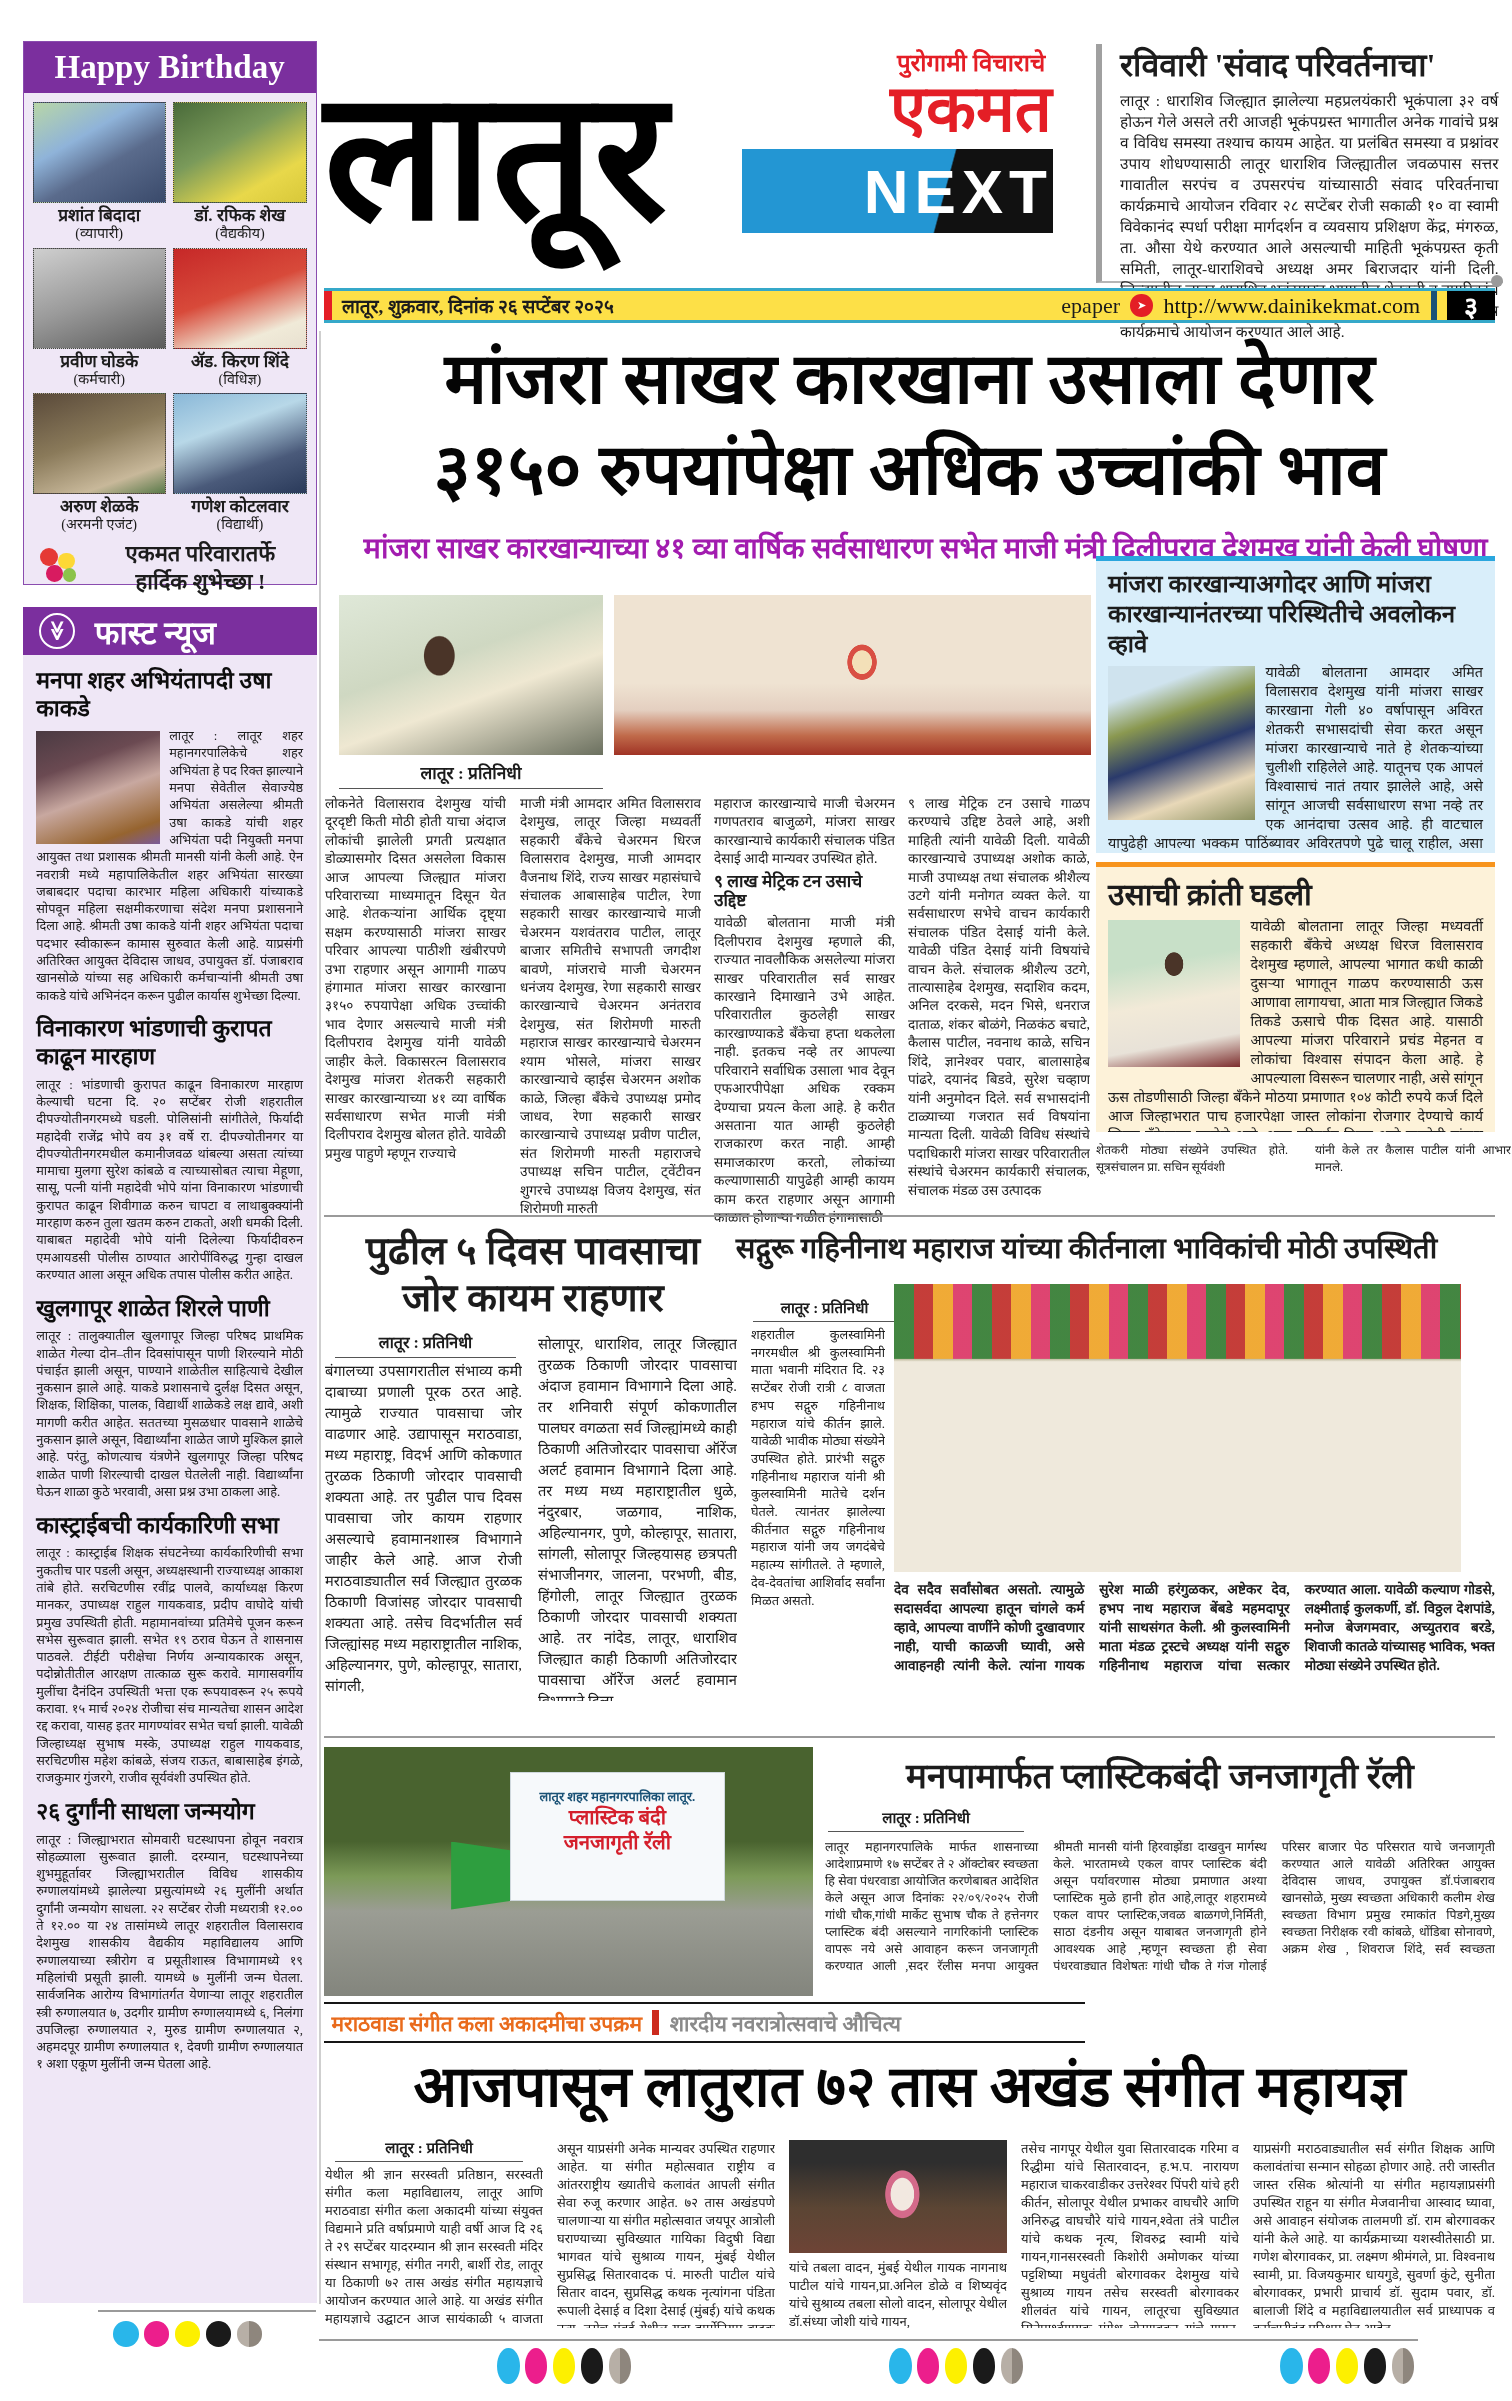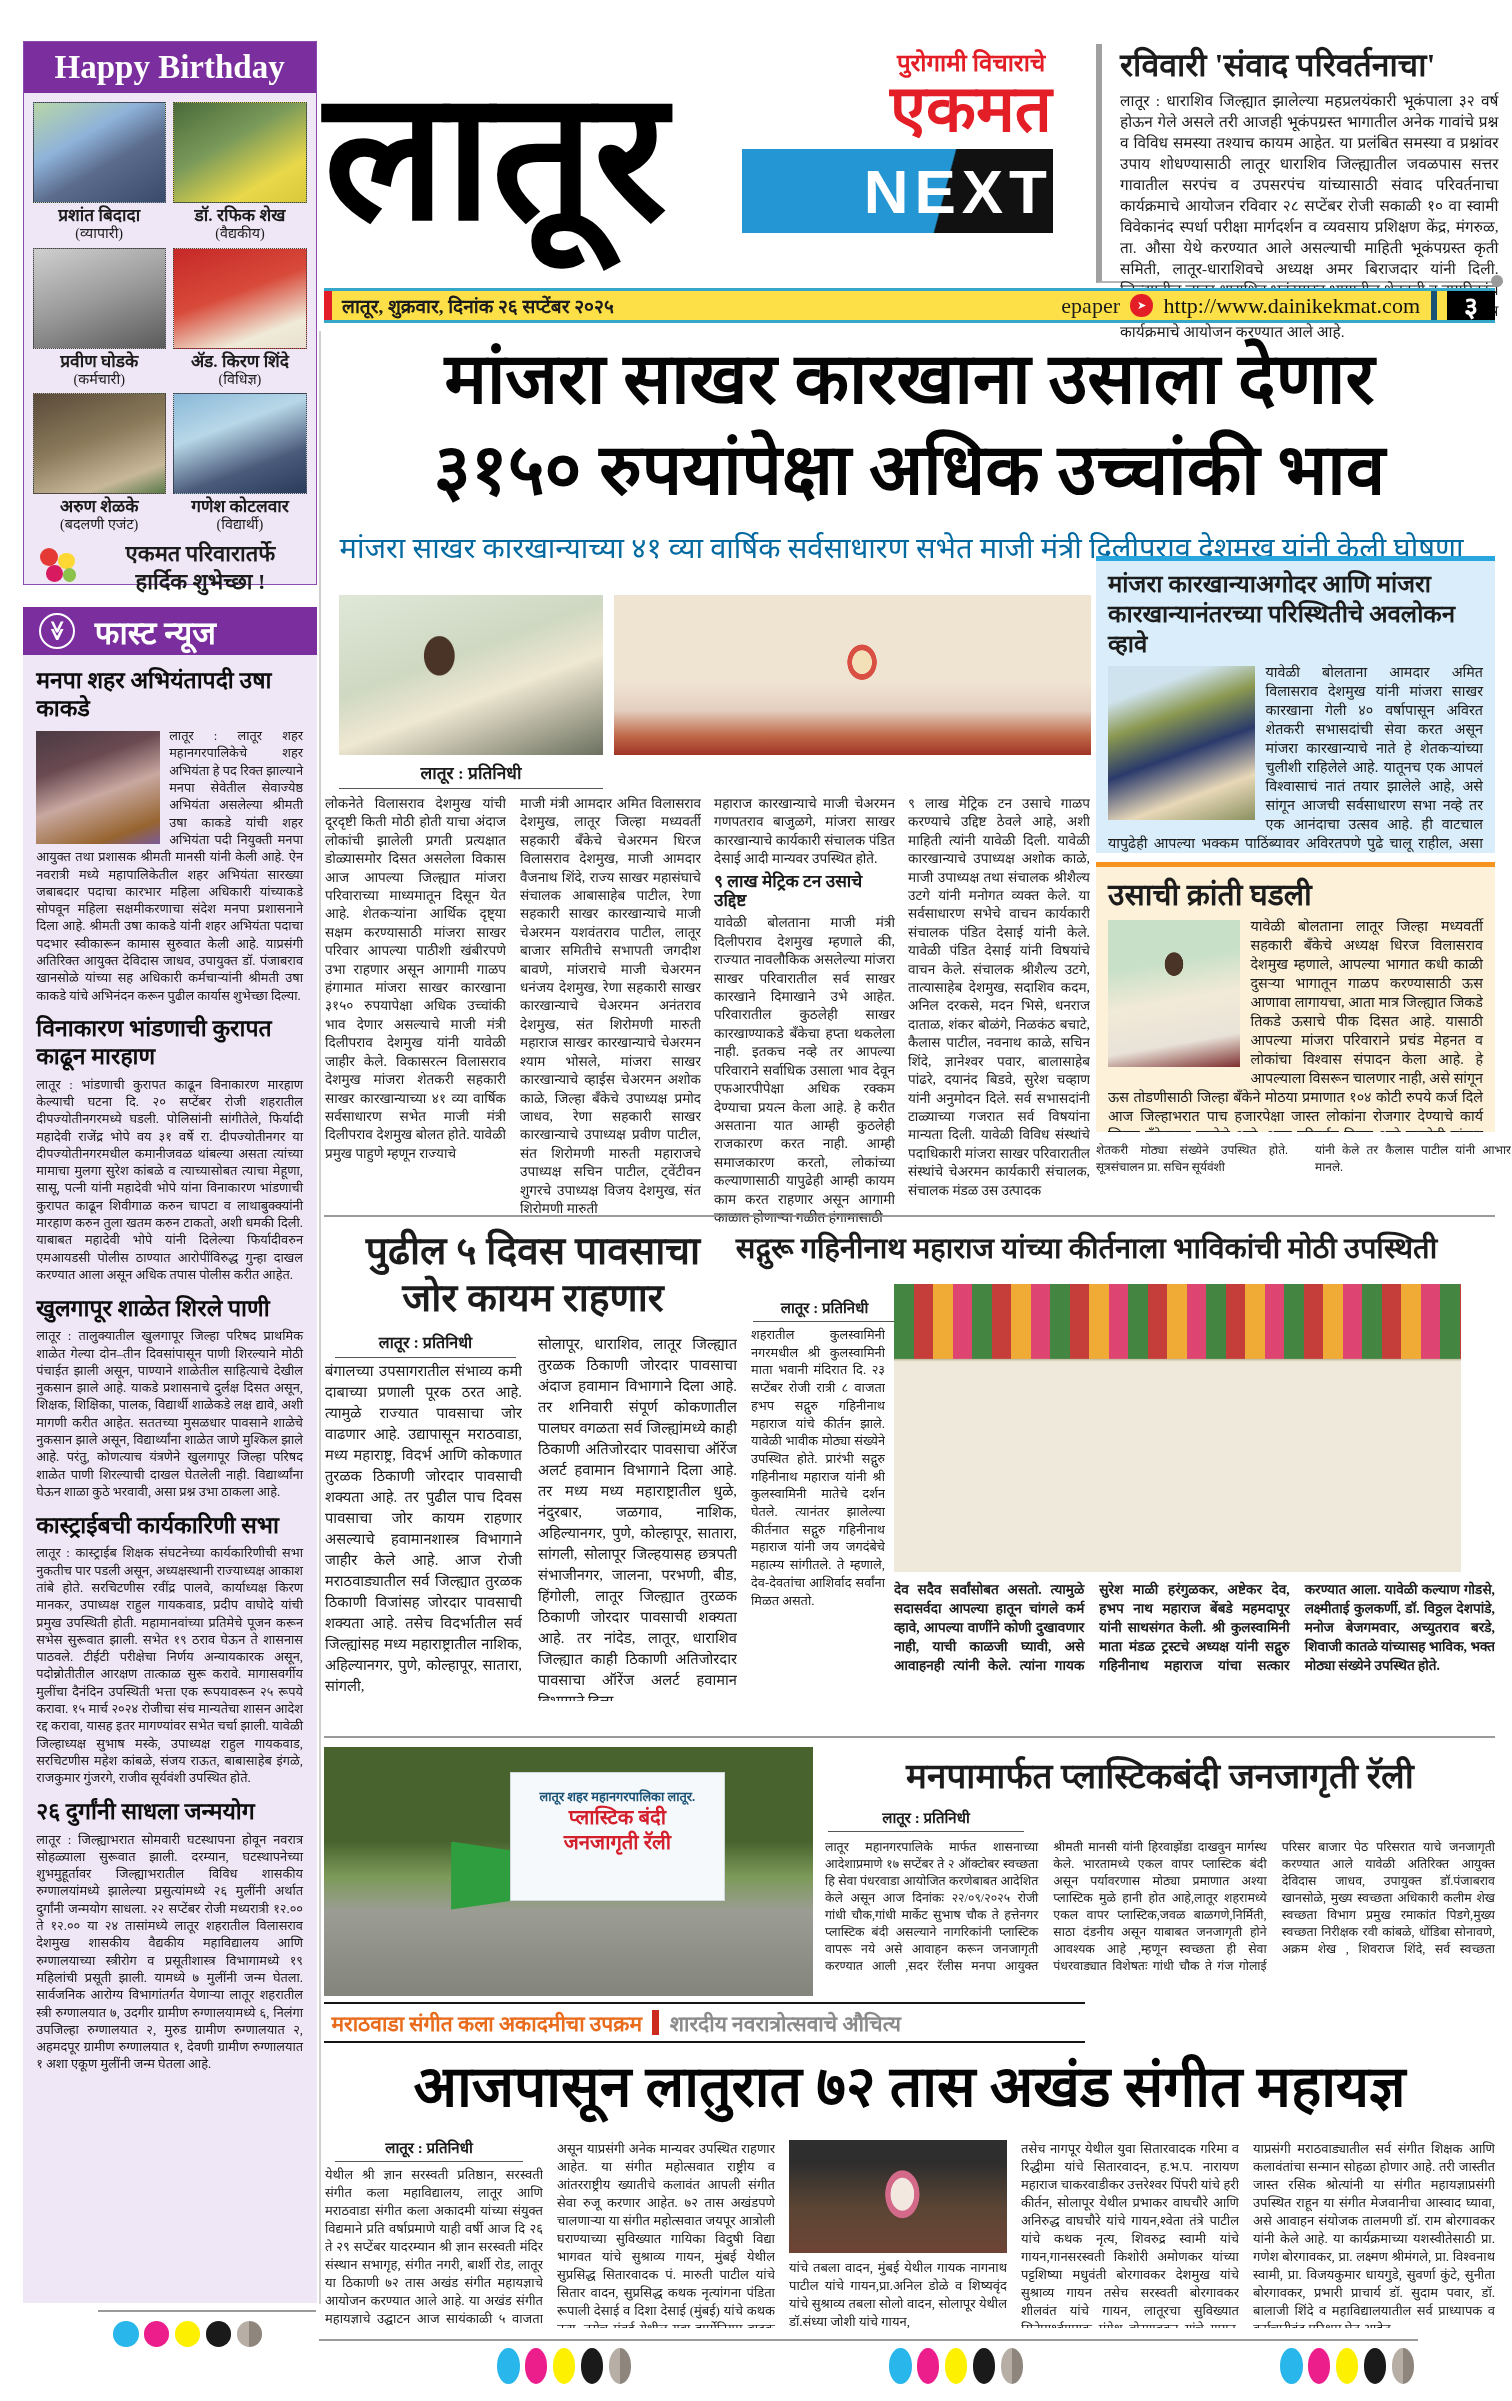--- a/index.html
+++ b/index.html
@@ -71,21 +71,21 @@
   #epaper-label{font-size:22px;}
   #epaper-icon{width:22.6px;height:22.6px;border-radius:50%;background:#e41e26;color:#fff;
         display:flex;align-items:center;justify-content:center;font-size:11.3px;}
   #epaper-url{font-size:22px;color:#111;text-decoration:none;}
   #dateline .vbar{width:6px;height:100%;background:#1a5276;}
   #page-number-box{width:48px;height:100%;background:#000;color:#fff;display:flex;
         align-items:center;justify-content:center;font-size:27px;font-weight:bold;}
   
   #lead-headline1,#lead-headline2{left:324px;width:1171px;font-size:71px;font-weight:800;
         line-height:84px;text-align:center;color:#050505;}
-  #lead-subhead{left:316px;top:527px;width:1171px;font-size:29px;font-weight:normal;color:#0369a1;text-align:center;}
+  #lead-subhead{left:340px;top:527px;width:1171px;font-size:29px;font-weight:bold;color:#a21caf;text-align:center;}
   #photo-speaker{left:339px;top:595px;width:264px;height:160px;
         background:radial-gradient(53px 68px at 38% 38%,#4a3428 0 28%,rgba(0,0,0,0) 30%),
                    linear-gradient(160deg,#dfe8d8 0%,#cfd8c2 40%,#efe8d2 60%,#6b705f 100%);}
   #photo-group{left:614px;top:595px;width:477px;height:160px;
         background:radial-gradient(60px 72px at 52% 42%,#f3e0b8 0 16%,#d94f43 17% 24%,rgba(0,0,0,0) 25%),
                    linear-gradient(180deg,#efe3d2 0 55%,#e4cfc0 72%,#c06a4a 88%,#a03325 100%);}
   #lead-byline{left:339px;top:761px;width:264px;font-size:17.3px;}
   .lead-col{top:795px;height:437px;font-size:13.6px;line-height:18.4px;}
   #lead-col3-subhead{font-size:17.3px;font-weight:bold;margin:4.5px 0;text-align:left;}
   
@@ -177,21 +177,21 @@
         <div class="bd-role">(कर्मचारी)</div>
       </div>
       <div class="bd-tile">
         <div class="bd-photo ph4"></div>
         <div class="bd-name">ॲड. किरण शिंदे</div>
         <div class="bd-role">(विधिज्ञ)</div>
       </div>
       <div class="bd-tile">
         <div class="bd-photo ph5"></div>
         <div class="bd-name">अरुण शेळके</div>
-        <div class="bd-role">(बदलणी एजंट)</div>
+        <div class="bd-role">(अरमनी एजंट)</div>
       </div>
       <div class="bd-tile">
         <div class="bd-photo ph6"></div>
         <div class="bd-name">गणेश कोटलवार</div>
         <div class="bd-role">(विद्यार्थी)</div>
       </div>
     </div>
     <div id="birthday-footer">
       <span class="flowers">
           <i class="fl1"></i>

